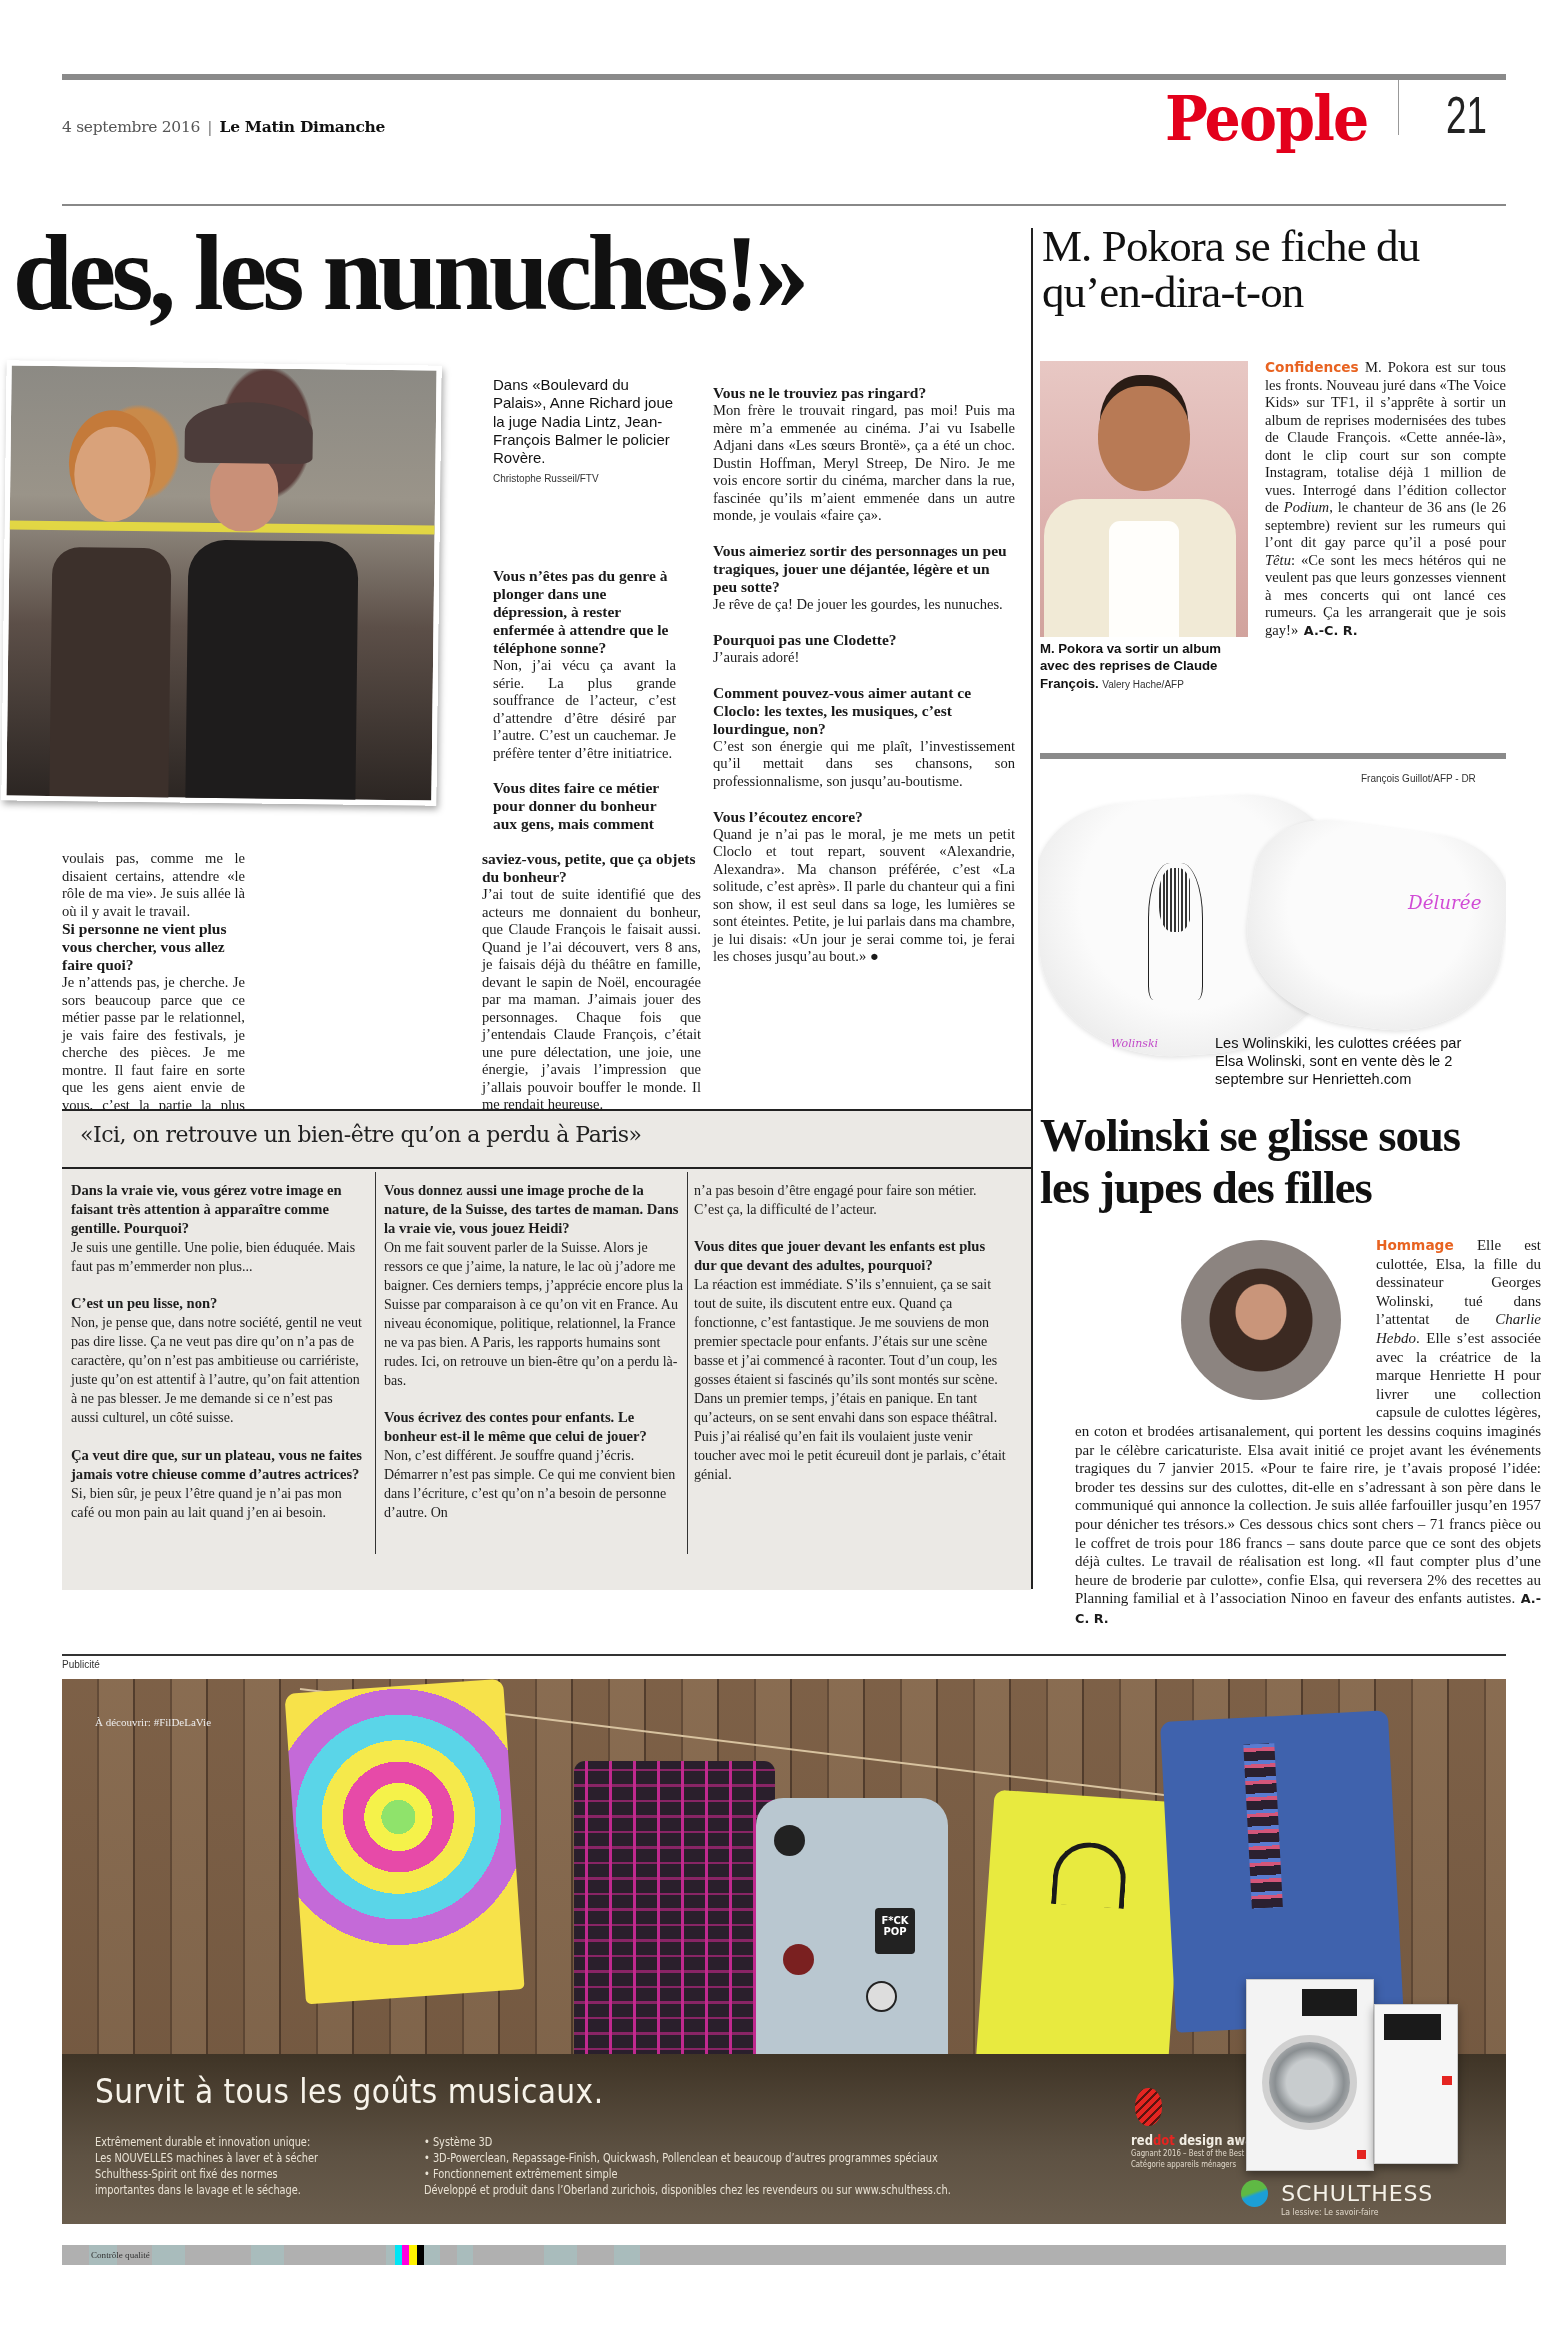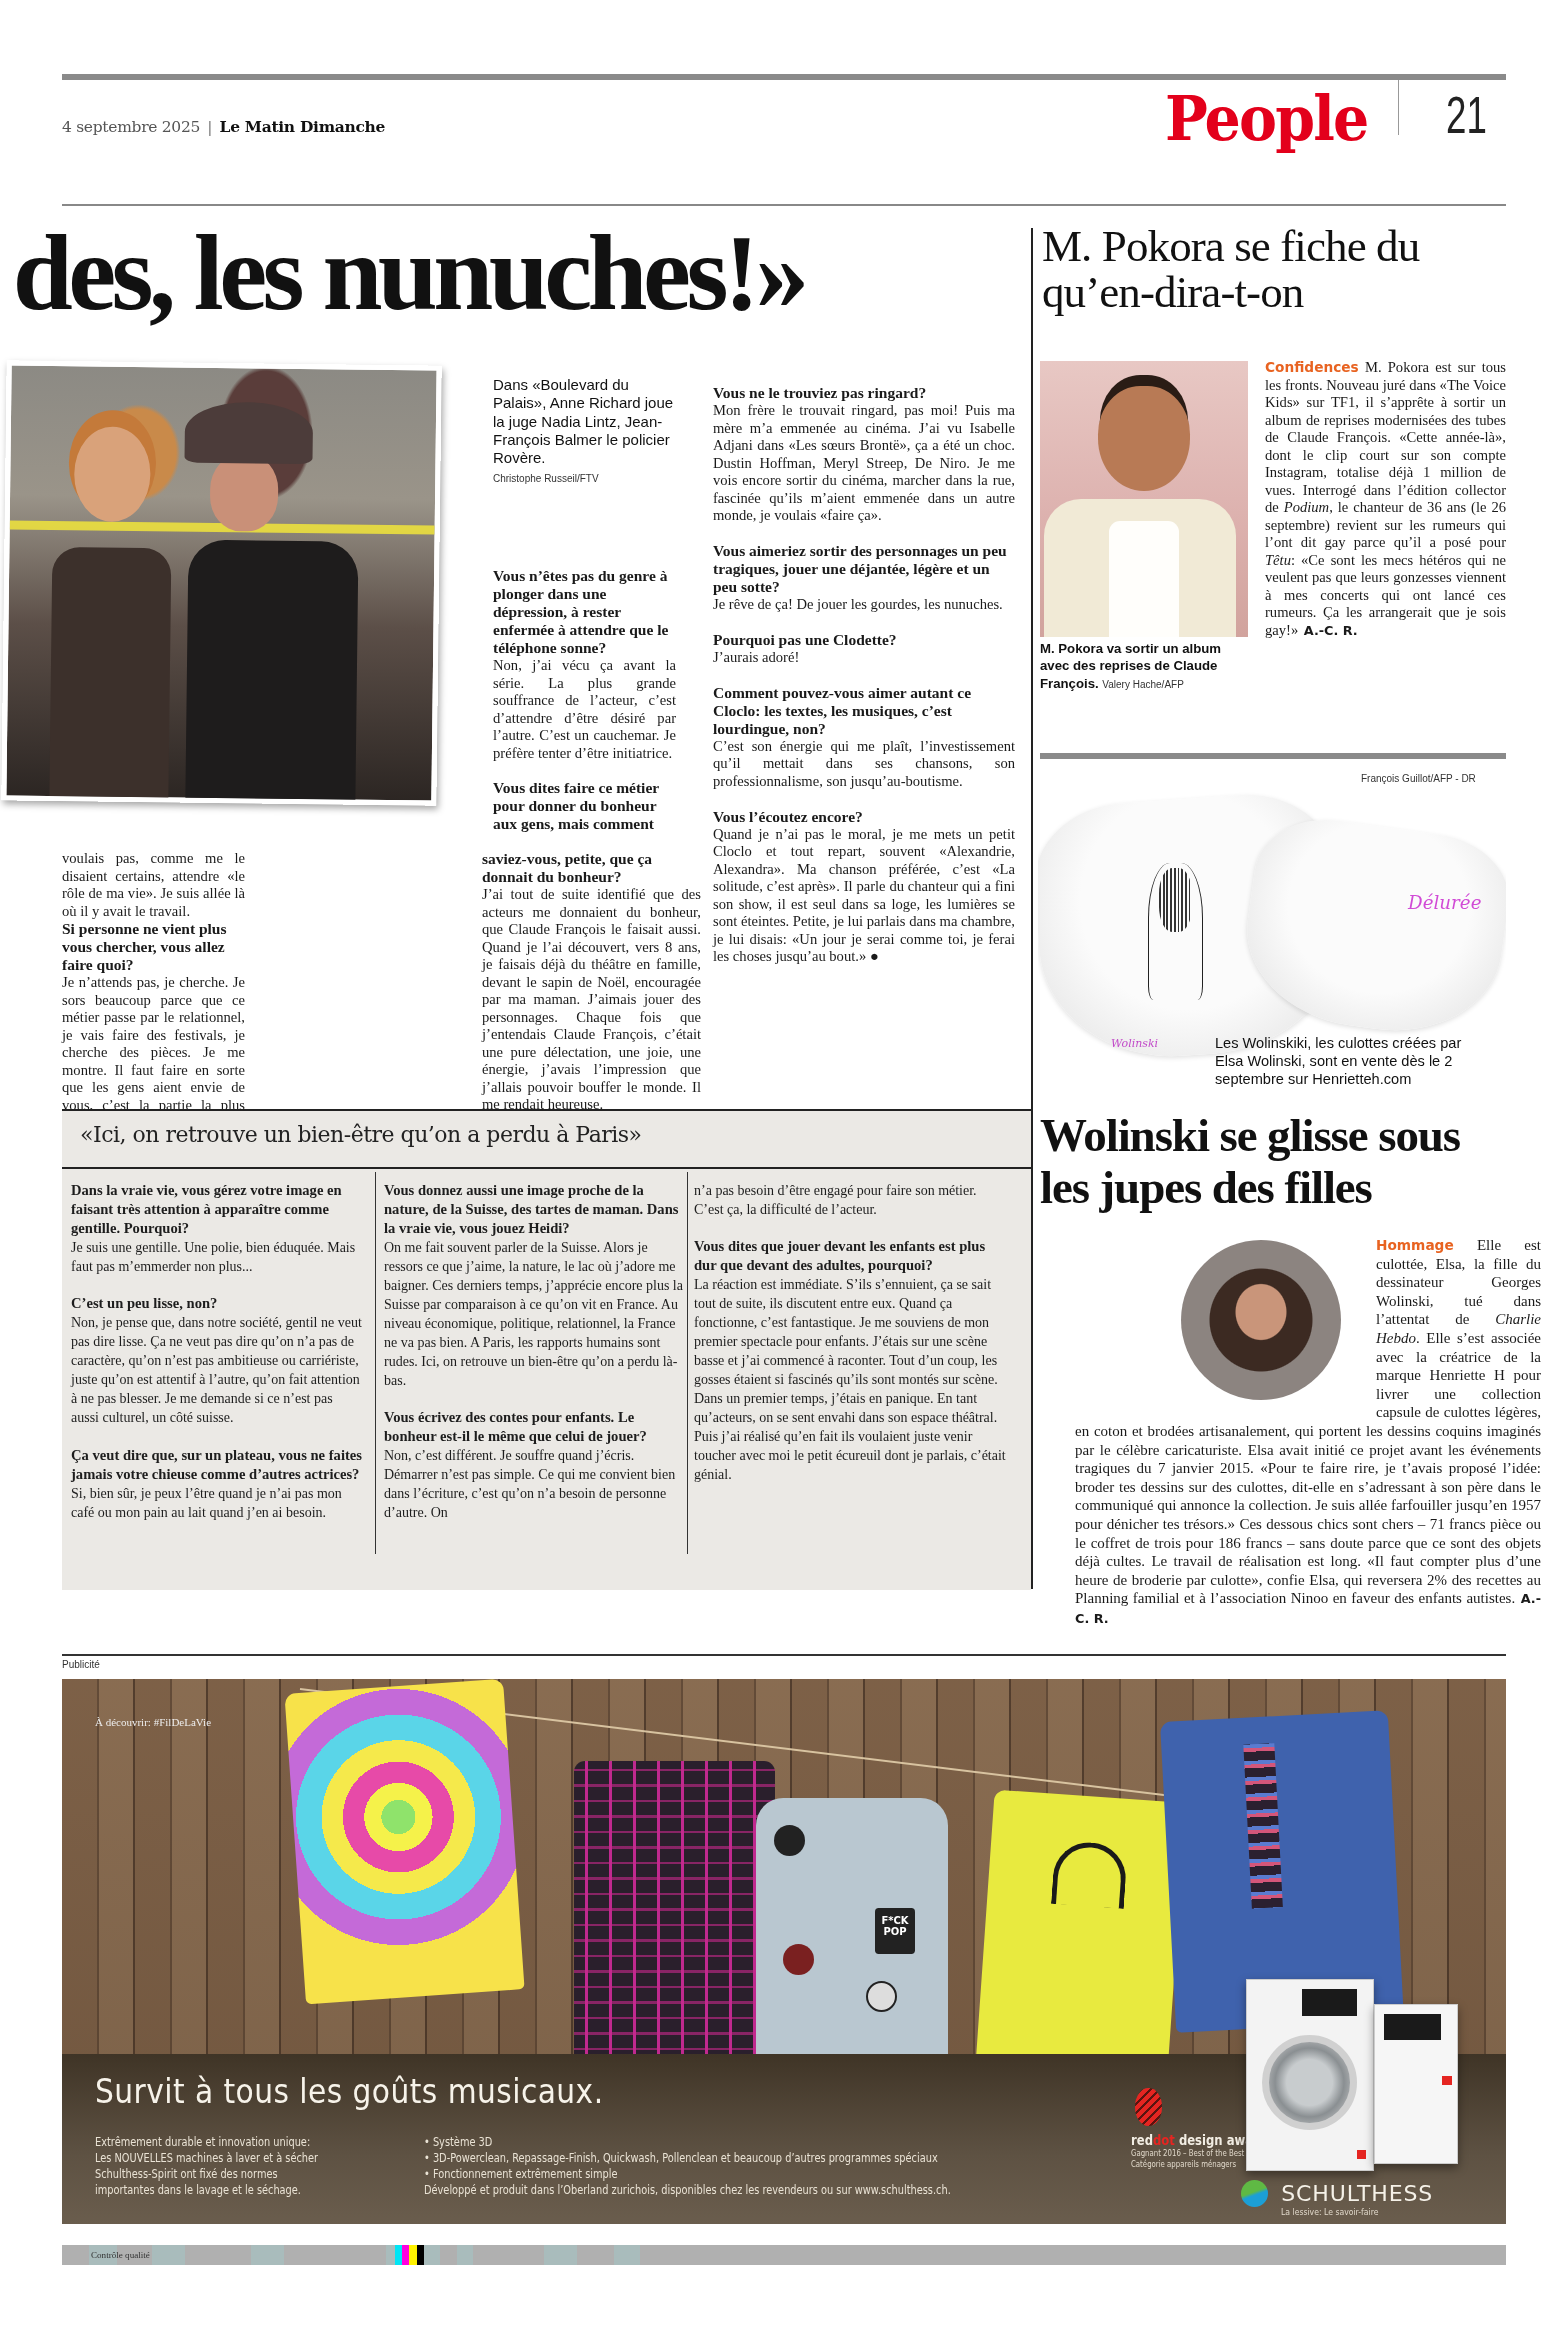--- a/index.html
+++ b/index.html
@@ -137,21 +137,21 @@
   
   .qc-strip { left: 62px; top: 2245px; width: 1444px; height: 20px; background: #b0b0b0; display: flex; }
   .qc-seg { height: 100%; }
   .qc-label { position:absolute; left: 91px; top: 2250px; font-family: "Liberation Serif", serif; font-size: 9.1px; color: #333; }
 </style>
 </head>
 <body>
 
 <div class="abs top-rule"></div>
 <div class="abs header-meta">
-  <span>4 septembre 2025</span><span class="sep">|</span><span class="paper">Le Matin Dimanche</span>
+  <span>4 septembre 2016</span><span class="sep">|</span><span class="paper">Le Matin Dimanche</span>
 </div>
 <div class="abs section-label" style="color: rgb(227, 0, 27);">People</div>
 <div class="abs header-vrule"></div>
 <div class="abs page-number">21</div>
 <div class="abs header-bottom-rule"></div>
 
 <h1 class="abs main-headline">des, les nunuches!»</h1>
 <div class="abs col-vrule"></div>
 
 <div class="abs photo1">
@@ -198,21 +198,21 @@
 
 <div class="col col-c" style="width:183px">
   <p class="qa">voulais pas, comme me le disaient certains, attendre «le rôle de ma vie». Je suis allée là où il y avait le travail.</p>
   <div class="qa">
     <p class="q">Si personne ne vient plus vous chercher, vous allez faire quoi?</p>
     <p>Je n’attends pas, je cherche. Je sors beaucoup parce que ce métier passe par le relationnel, je vais faire des festivals, je cherche des pièces. Je me montre. Il faut faire en sorte que les gens aient envie de vous, c’est la partie la plus douloureuse de ce métier.</p>
   </div>
 </div>
 
 <div class="col col-d" style="left:482px; top:850px; width:219px">
-  <p class="q">saviez-vous, petite, que ça donnait du bonheur?</p>
+  <p class="q">saviez-vous, petite, que ça objets du bonheur?</p>
   <p>J’ai tout de suite identifié que des acteurs me donnaient du bonheur, que Claude François le faisait aussi. Quand je l’ai découvert, vers 8 ans, je faisais déjà du théâtre en famille, devant le sapin de Noël, encouragée par ma maman. J’aimais jouer des personnages. Chaque fois que j’entendais Claude François, c’était une pure délectation, une joie, une énergie, j’avais l’impression que j’allais pouvoir bouffer le monde. Il me rendait heureuse.</p>
 </div>
 
 <div class="abs box"></div>
 <div class="abs box-top-rule"></div>
 <div class="abs box-title">«Ici, on retrouve un bien-être qu’on a perdu à Paris»</div>
 <div class="abs box-sep-rule"></div>
 
 <div class="box-col box-col-1">
   <div class="qa">

